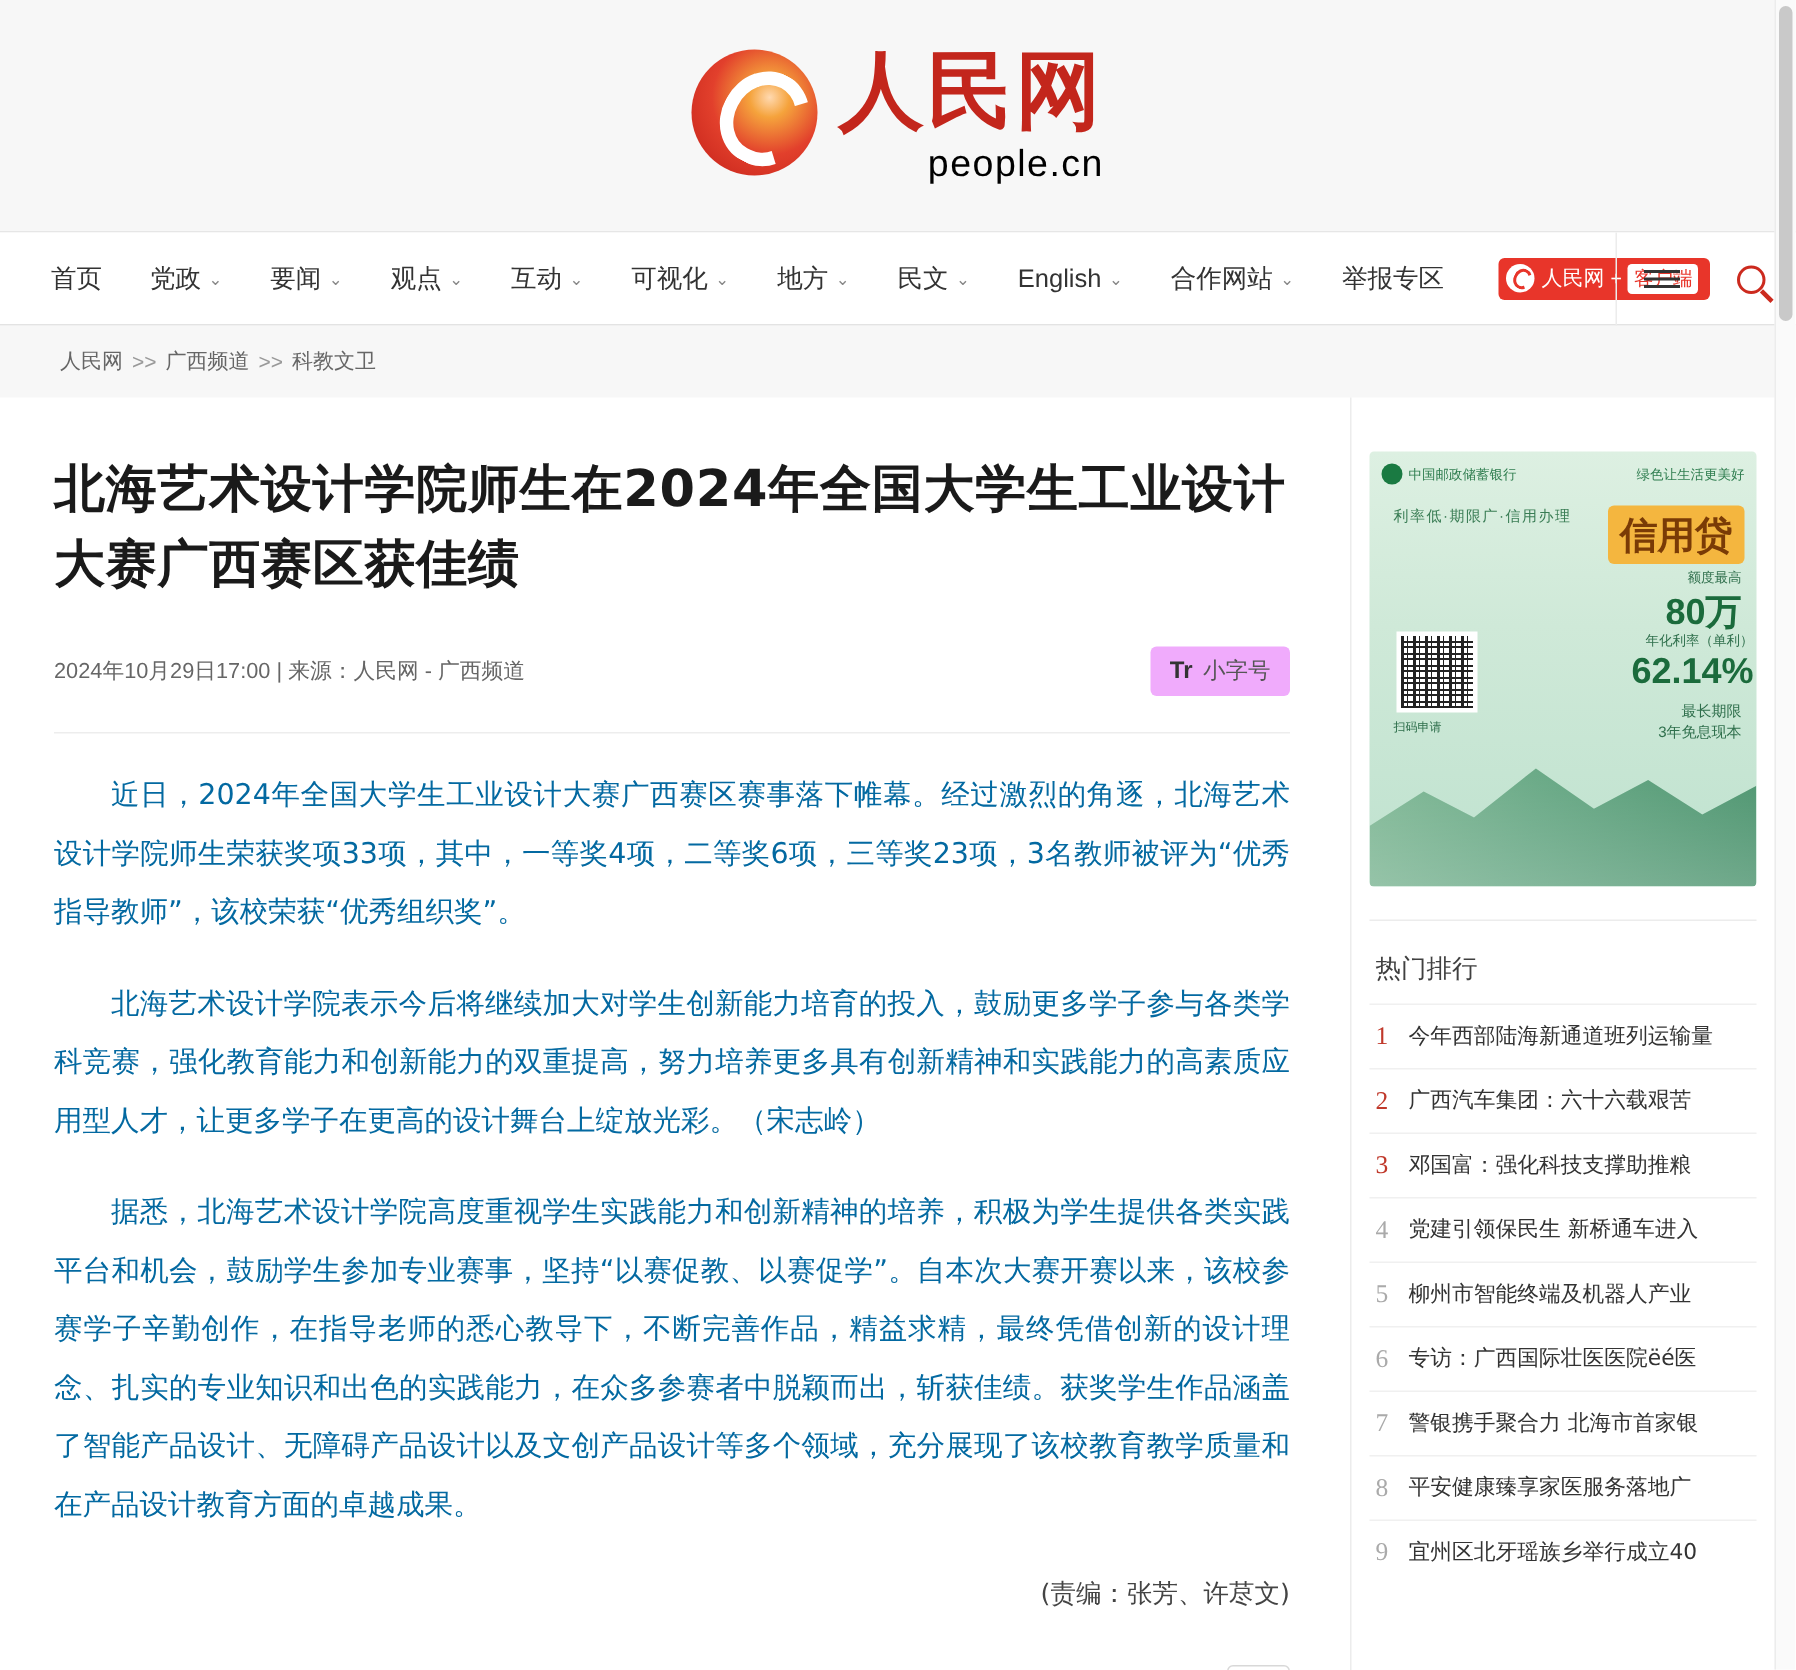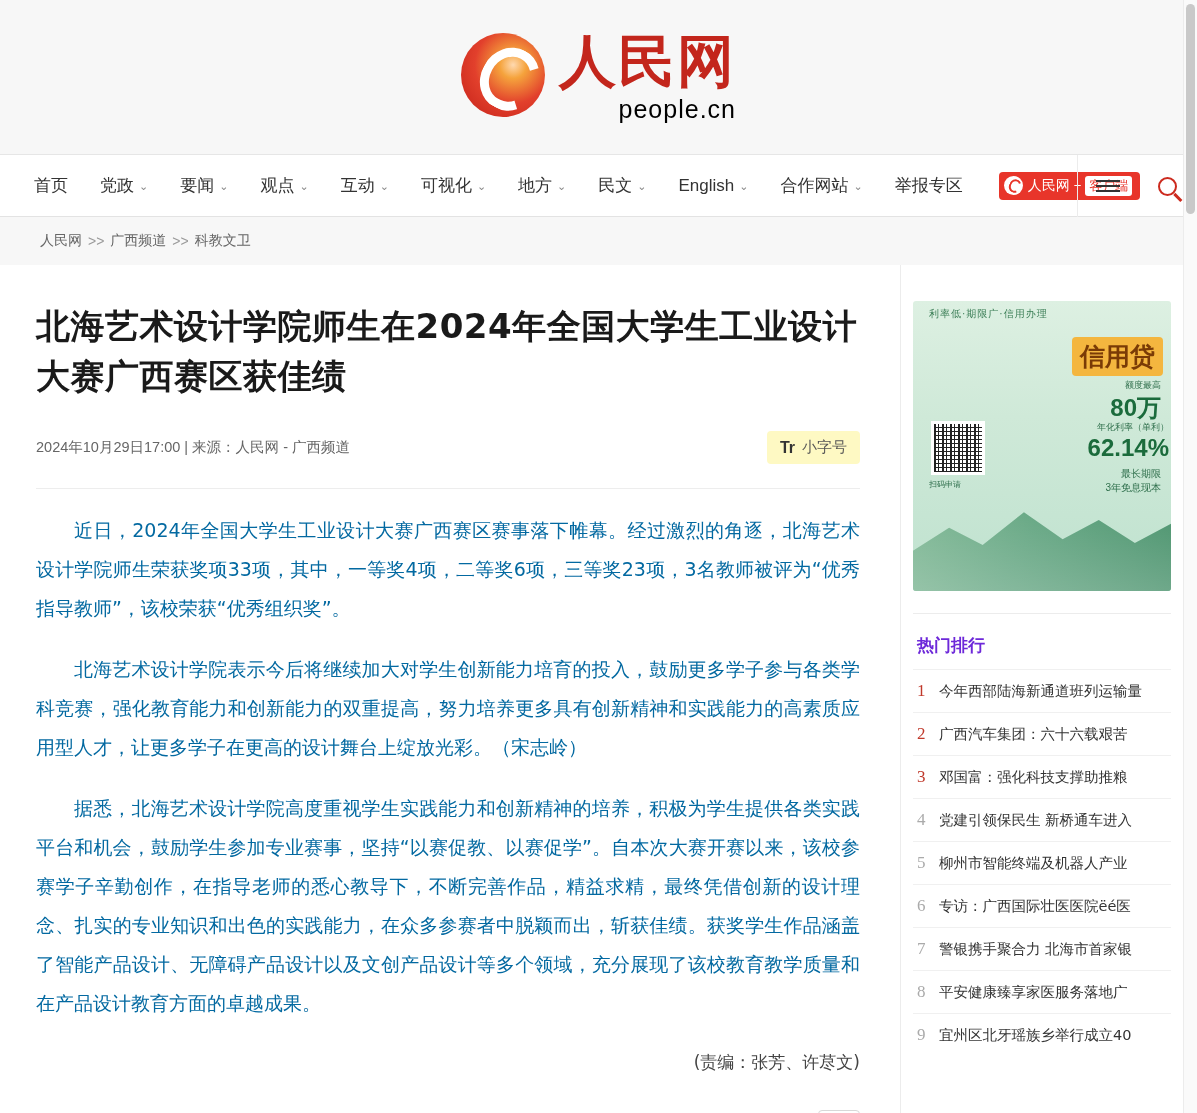--- a/index.html
+++ b/index.html
@@ -161,21 +161,21 @@
   }
   .metarow {
     display: flex; align-items: center; justify-content: space-between;
     padding-bottom: 6px;
   }
   .meta {
     font-size: 14.5px; color: #666;
   }
   .fontsize-btn {
     display: flex; align-items: center;
-    background: #fef9c3;
+    background: #f0abfc;
     border-radius: 4px;
     padding: 7px 13px;
     font-size: 15px;
     color: #555;
     cursor: pointer;
   }
   .fontsize-btn .tt {
     font-weight: bold; margin-right: 7px; font-size: 16px; color: #333;
   }
   .divider {
@@ -290,21 +290,21 @@
       linear-gradient(120deg, #7fb894 0%, #5fa37e 45%, #3e8b63 100%);
     clip-path: polygon(0 58%, 14% 34%, 27% 52%, 43% 18%, 58% 46%, 72% 26%, 86% 50%, 100% 30%, 100% 100%, 0 100%);
   }
 
   .rank-box {
     margin: 22px 0 0 12px;
     width: 258px;
     border-top: 1px solid #ececec;
   }
   .rank-title {
-    font-size: 17px; font-weight: bold; color: #6d28d9;
+    font-size: 17px; font-weight: normal; color: #404040;
     padding: 20px 0 12px 4px;
     font-family: "DejaVu Sans", "Liberation Sans", sans-serif;
   }
   .rank-item {
     display: flex; align-items: flex-start;
     padding: 11px 0 11px 4px;
     border-top: 1px solid #f0f0f0;
     cursor: pointer;
   }
   .rank-num {
@@ -441,20 +441,27 @@
 
         <span class="share-btn">
           
         </span>
       </div>
     </div>
 
     <div class="sidebar">
 
       <div class="ad">
+        <div class="ad-top">
+          <span class="ad-bank">
+            <span class="cir"></span>
+            <span>中国邮政储蓄银行</span>
+          </span>
+          <span>绿色让生活更美好</span>
+        </div>
         <div class="ad-pill">信用贷</div>
         <div class="ad-sub">利率低·期限广·信用办理</div>
 
         <div class="ad-stat1">
           <div class="lbl">额度最高</div>
           <div class="big">80万</div>
         </div>
         <div class="ad-stat2">
           <div class="lbl">年化利率（单利）</div>
           <div class="big">62.14%</div>

